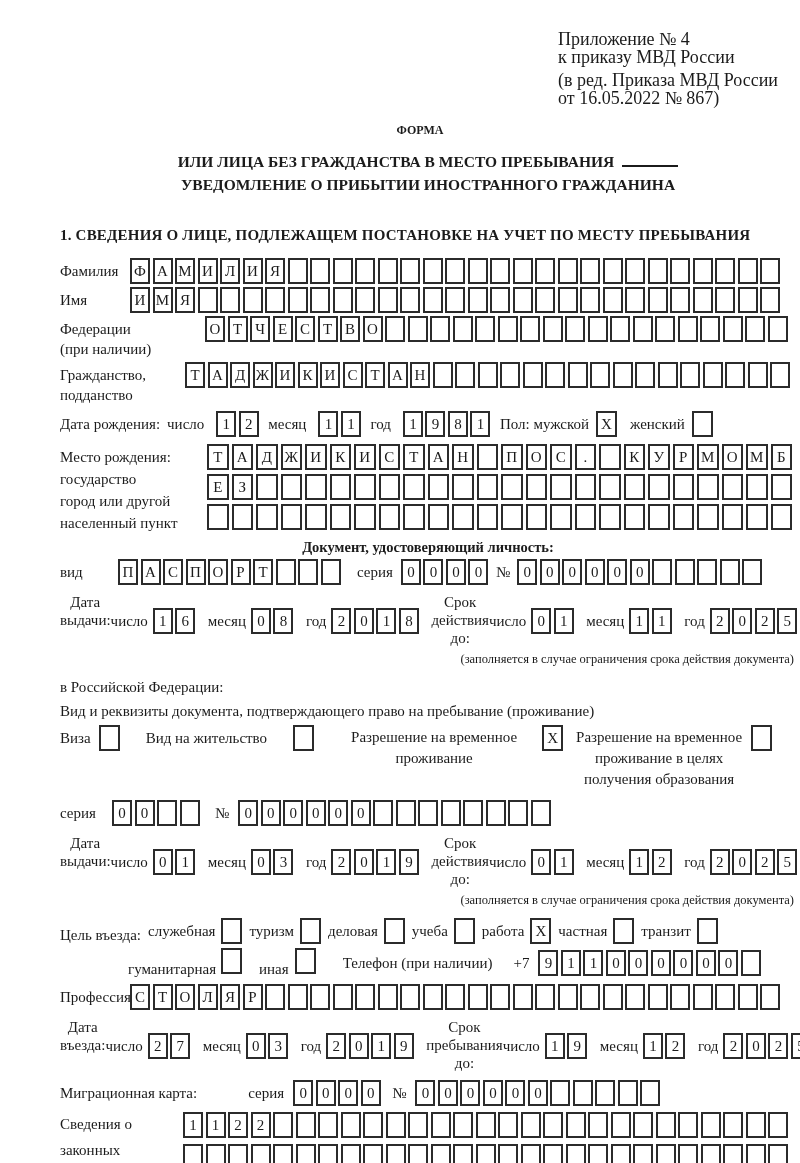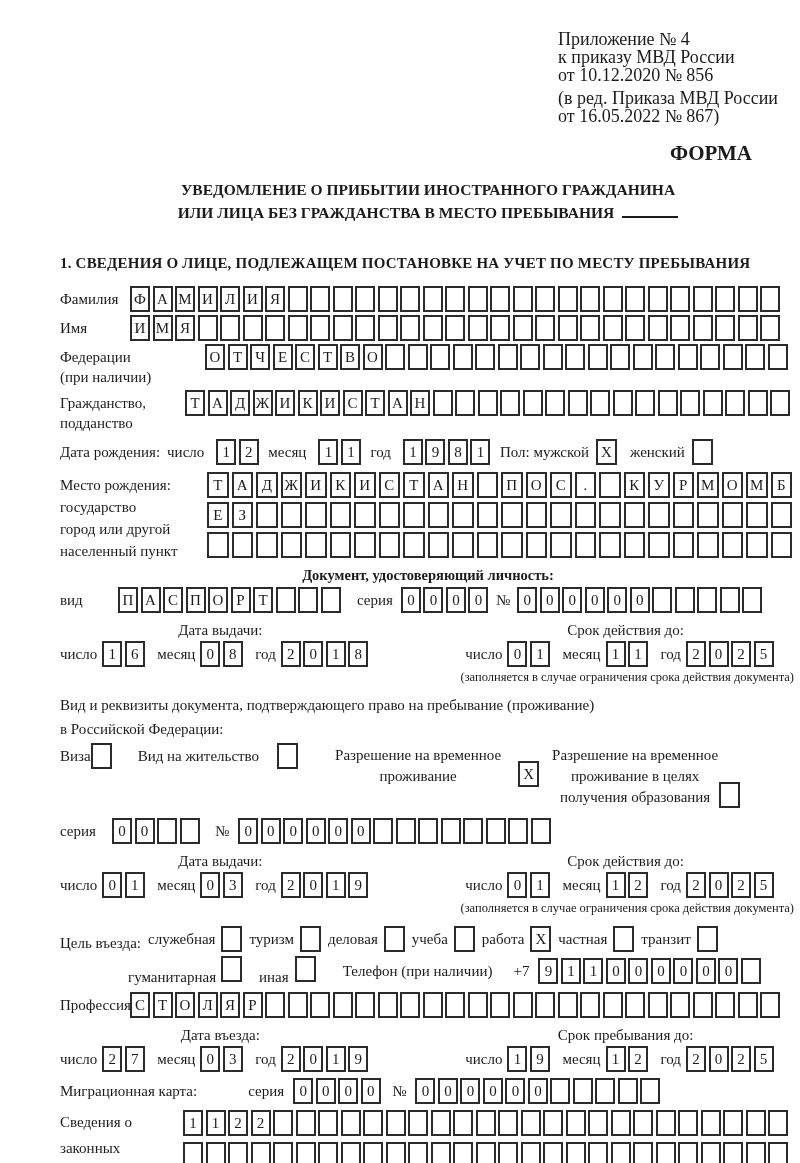--- a/index.html
+++ b/index.html
@@ -7,21 +7,21 @@
   body{
     background:#ffffff;color:#1b1b1b;
     font-family:"Liberation Serif","DejaVu Serif",serif;
     font-size:15px;overflow:hidden;
   }
   .page{padding:30px 4px 0 60px;width:800px;height:1163px}
 
   
   .hdr{margin-left:498px;line-height:18px;font-size:18px}
   .hdr .sub{margin-top:5px}
-  .forma{margin-top:16px;margin-right:44px;text-align:right;font-weight:bold;font-size:21px}
+  .forma{margin-top:16px;margin-right:16px;text-align:center;font-weight:bold;font-size:12px}
 
   
   .title{margin-top:12px;text-align:center;font-weight:bold;font-size:15.5px;line-height:23px}
   .blank-line{display:inline-block;width:56px;border-bottom:2px solid #1b1b1b;height:14px;margin-left:8px}
   .sec-heading{margin-top:31px;font-weight:bold;font-size:15px;letter-spacing:.2px}
 
   
   .cells{display:inline-flex;flex-wrap:nowrap}
   .cell{
     display:inline-flex;flex:none;width:20px;height:26px;
@@ -34,31 +34,31 @@
     align-items:center;justify-content:center;font-size:15px;background:#fff;
   }
   .row{display:flex;align-items:flex-start;margin-top:3px}
   .lbl{flex:none;line-height:26px}
   .w70{width:70px}.w125{width:125px}.w145{width:145px}.w147{width:147px}
   .two-line{line-height:20px;padding-top:3px}
   .stack{display:flex;flex-direction:column;row-gap:4px}
 
   
   .dates{display:flex;justify-content:space-between;margin-top:8px;padding-right:10px}
-  .dgroup{display:flex;flex-direction:column}
+  .dgroup{display:flex;}
   .dcap{text-align:center;line-height:18px;margin-bottom:2px}
   .dcells{display:flex;align-items:center}
   .dlbl{margin-right:5px}
   .dcells .cells{margin-right:10px}
   .note{text-align:right;font-size:12.5px;line-height:16px;margin-top:2px;padding-right:2px}
 
   .intro{margin-top:8px;line-height:24px}
 
   .opts{display:flex;align-items:flex-start;margin-top:2px;column-gap:12px}
-  .opt{display:flex;align-items:flex-end;}
+  .opt{display:flex;align-items:flex-start;column-gap:8px}
   .opt .single{line-height:26px}
   .opt .multi{text-align:center;line-height:21px;padding-top:2px}
   .wm190{width:200px}.wm170{width:168px}
 
   .purpose{display:flex;align-items:flex-end;margin-top:10px;column-gap:7px}
   .purpose .pair{display:flex;align-items:center;column-gap:6px}
   .purpose2{display:flex;align-items:center;margin-top:4px;margin-left:68px;column-gap:9px}
 
   .mig{display:flex;align-items:center;margin-top:6px;column-gap:9px}
 
@@ -67,30 +67,29 @@
   .reps-cells{display:flex;flex-direction:column;row-gap:6px}
 </style>
 </head>
 <body>
 
 <div class="page">
 
   <div class="hdr">
     <div>Приложение № 4</div>
     <div>к приказу МВД России</div>
-    <div>от 10.12.2020 № 856</div>
     <div class="sub">(в ред. Приказа МВД России</div>
     <div>от 16.05.2022 № 867)</div>
   </div>
 
   <div class="forma">ФОРМА</div>
 
   <div class="title">
+    <div><span>ИЛИ ЛИЦА БЕЗ ГРАЖДАНСТВА В МЕСТО ПРЕБЫВАНИЯ</span><span class="blank-line"></span></div>
     <div>УВЕДОМЛЕНИЕ О ПРИБЫТИИ ИНОСТРАННОГО ГРАЖДАНИНА</div>
-    <div><span>ИЛИ ЛИЦА БЕЗ ГРАЖДАНСТВА В МЕСТО ПРЕБЫВАНИЯ</span><span class="blank-line"></span></div>
   </div>
 
   <div class="sec-heading">1. СВЕДЕНИЯ О ЛИЦЕ, ПОДЛЕЖАЩЕМ ПОСТАНОВКЕ НА УЧЕТ ПО МЕСТУ ПРЕБЫВАНИЯ</div>
 
   <div class="row" style="margin-top:14px">
     <span class="lbl w70">Фамилия</span>
     <span class="cells">
         <span class="cell">Ф</span>
         <span class="cell">А</span>
         <span class="cell">М</span>
@@ -424,22 +423,22 @@
             <span class="cell">0</span>
             <span class="cell">2</span>
             <span class="cell">5</span>
           </span>
       </div>
     </div>
   </div>
   <div class="note">(заполняется в случае ограничения срока действия документа)</div>
 
   <div class="intro">
+    <div>в Российской Федерации:</div>
     <div>Вид и реквизиты документа, подтверждающего право на пребывание (проживание)</div>
-    <div>в Российской Федерации:</div>
   </div>
 
   <div class="opts">
     <div class="opt">
       <span class="single">Виза</span>
       <span class="cb"></span>
     </div>
     <div class="opt" style="margin-left:14px">
       <span class="single">Вид на жительство</span>
       <span class="cb" style="margin-left:18px"></span>

